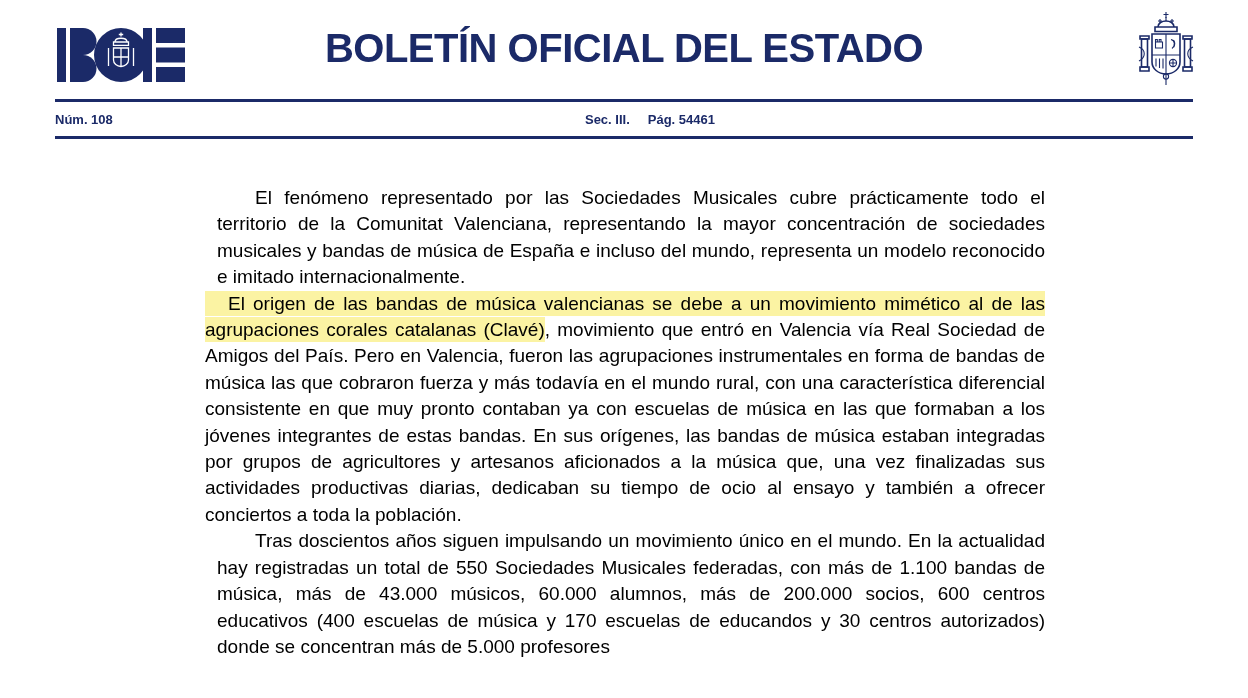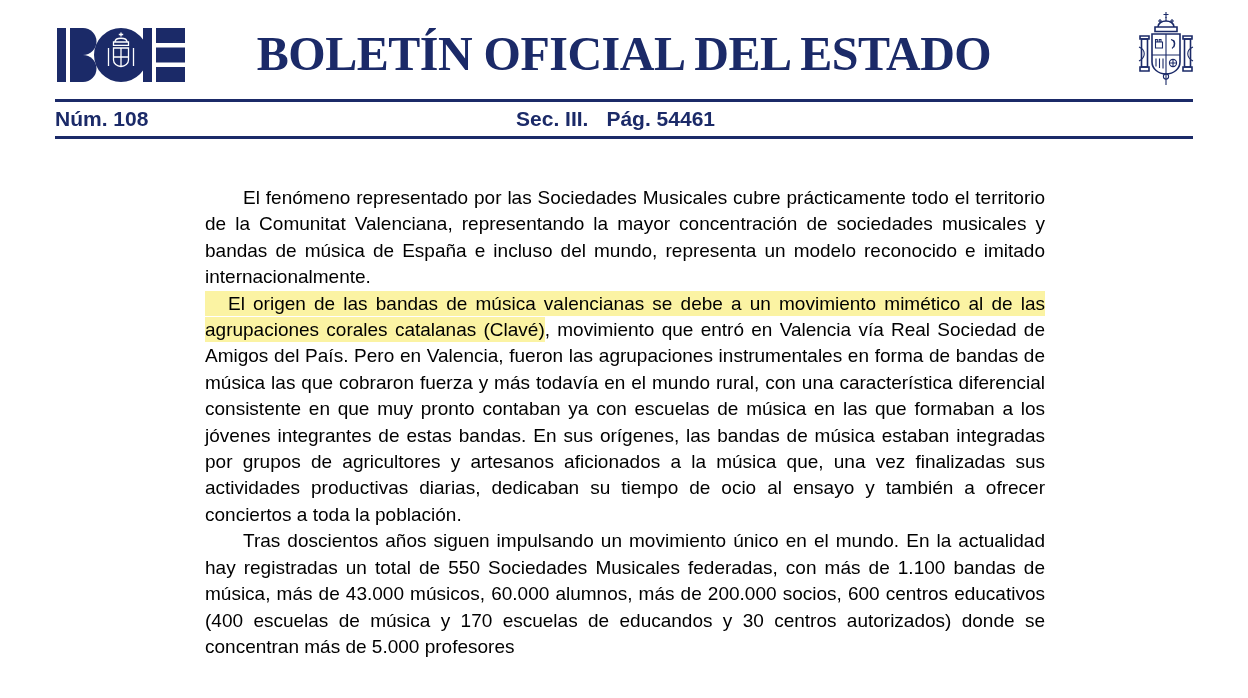--- a/index.html
+++ b/index.html
@@ -15,47 +15,46 @@
     background:#ffffff;
     overflow:hidden;
     font-family:"Liberation Sans","DejaVu Sans",sans-serif;
   }
   
   .masthead{position:relative;height:99px;}
   .boe-logo{position:absolute;left:57px;top:28px;width:128px;height:54px;}
   .page-title{
     position:absolute;left:0;right:0;top:26px;
     text-align:center;
-    font-size:48px;font-weight:bold;color:var(--navy);
+    font-size:40px;font-weight:bold;color:var(--navy);
     letter-spacing:-0.5px;
     white-space:nowrap;
-    font-family:Liberation Serif, serif;
   }
   .escudo{position:absolute;right:53px;top:11px;width:58px;height:76px;}
   
   .rule{height:3px;background:var(--navy);margin:0 55px;}
   .band-row{
     display:flex;align-items:center;
     height:34px;margin:0 55px;
-    color:var(--navy);font-size:21px;font-weight:bold;
+    color:var(--navy);font-size:13px;font-weight:bold;
   }
   .band-left{width:330px;text-align:left;}
   .band-center{flex:1;text-align:center;}
   .band-right{width:330px;text-align:right;}
   .band-right .sep{display:inline-block;width:18px;}
   
   .doc-body{
     margin:46px 0 0 205px;
     width:840px;
     font-size:19px;line-height:26.4px;
     color:var(--text);
     text-align:justify;
   }
   .doc-body p{margin:0;}
-  .doc-body p.indent{text-indent:38px;}
+  .doc-body p.indent{text-indent:38px;margin-left:12px;}
   .hl{background:var(--highlight);padding:2px 0;}
   .hl.lead-pad{padding-left:23px;}
   svg .ln{fill:none;stroke:var(--navy);stroke-width:1.6;}
   svg .lnt{fill:none;stroke:var(--navy);stroke-width:1.1;}
   svg .wln{fill:none;stroke:#ffffff;stroke-width:1.3;}
   svg .nv{fill:var(--navy);}
 </style>
 </head>
 <body>
 

